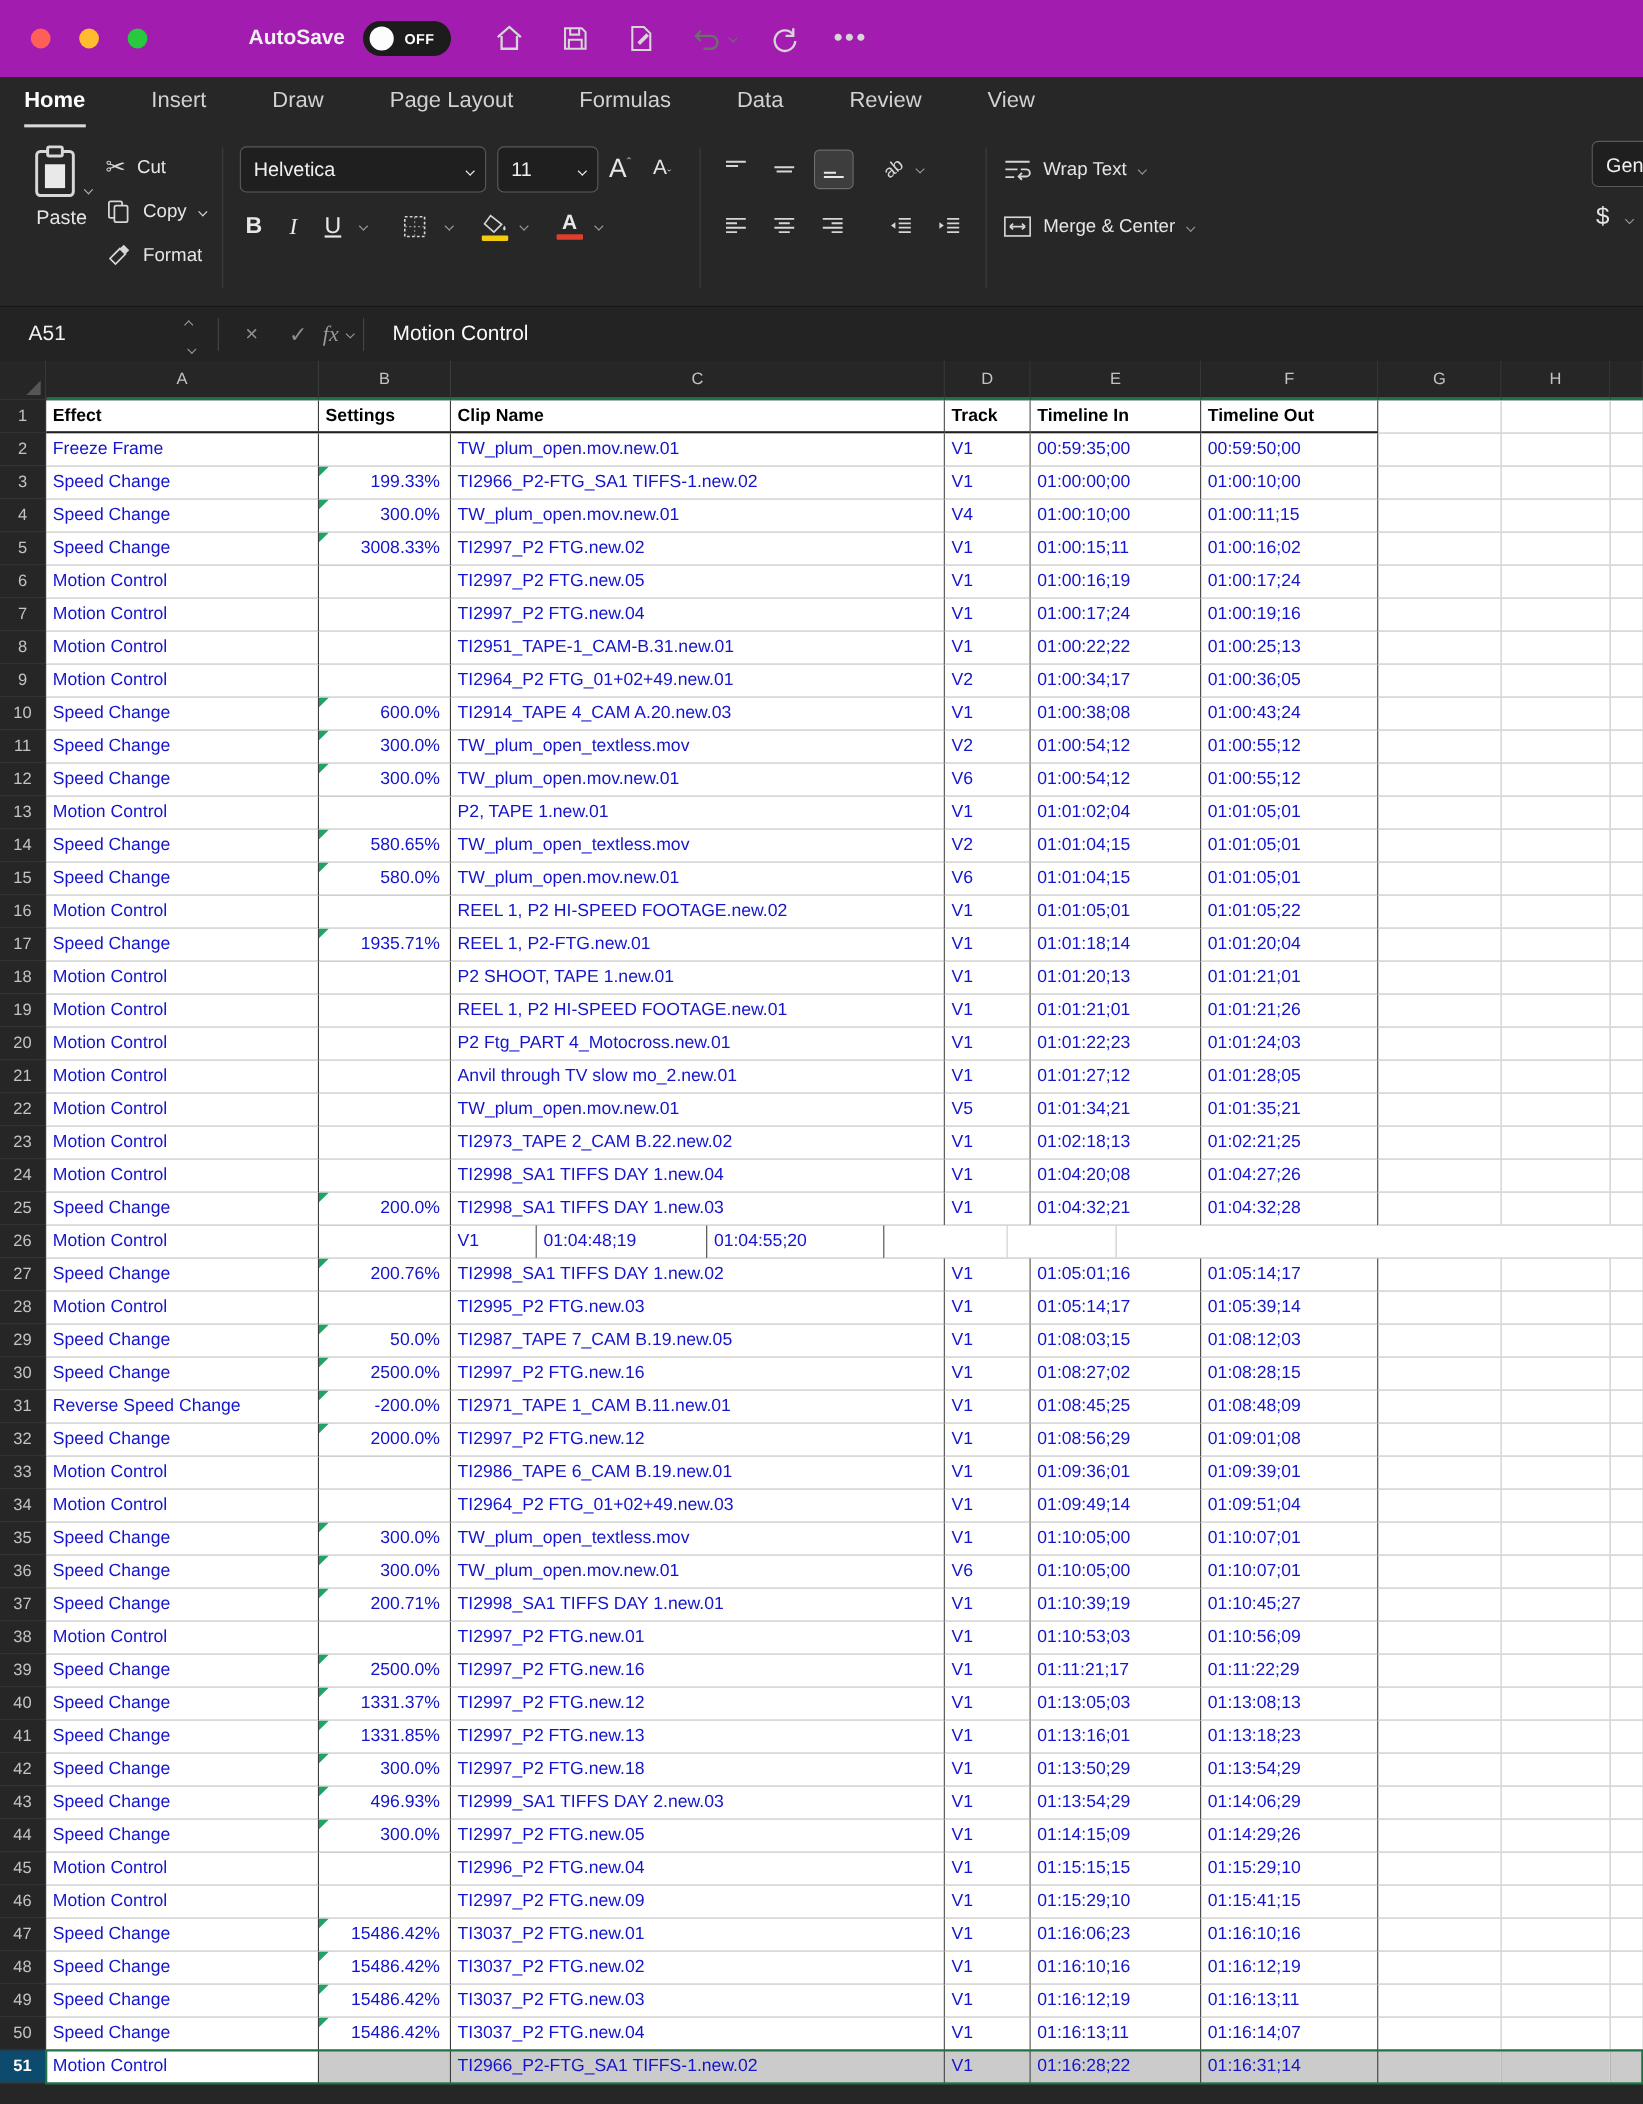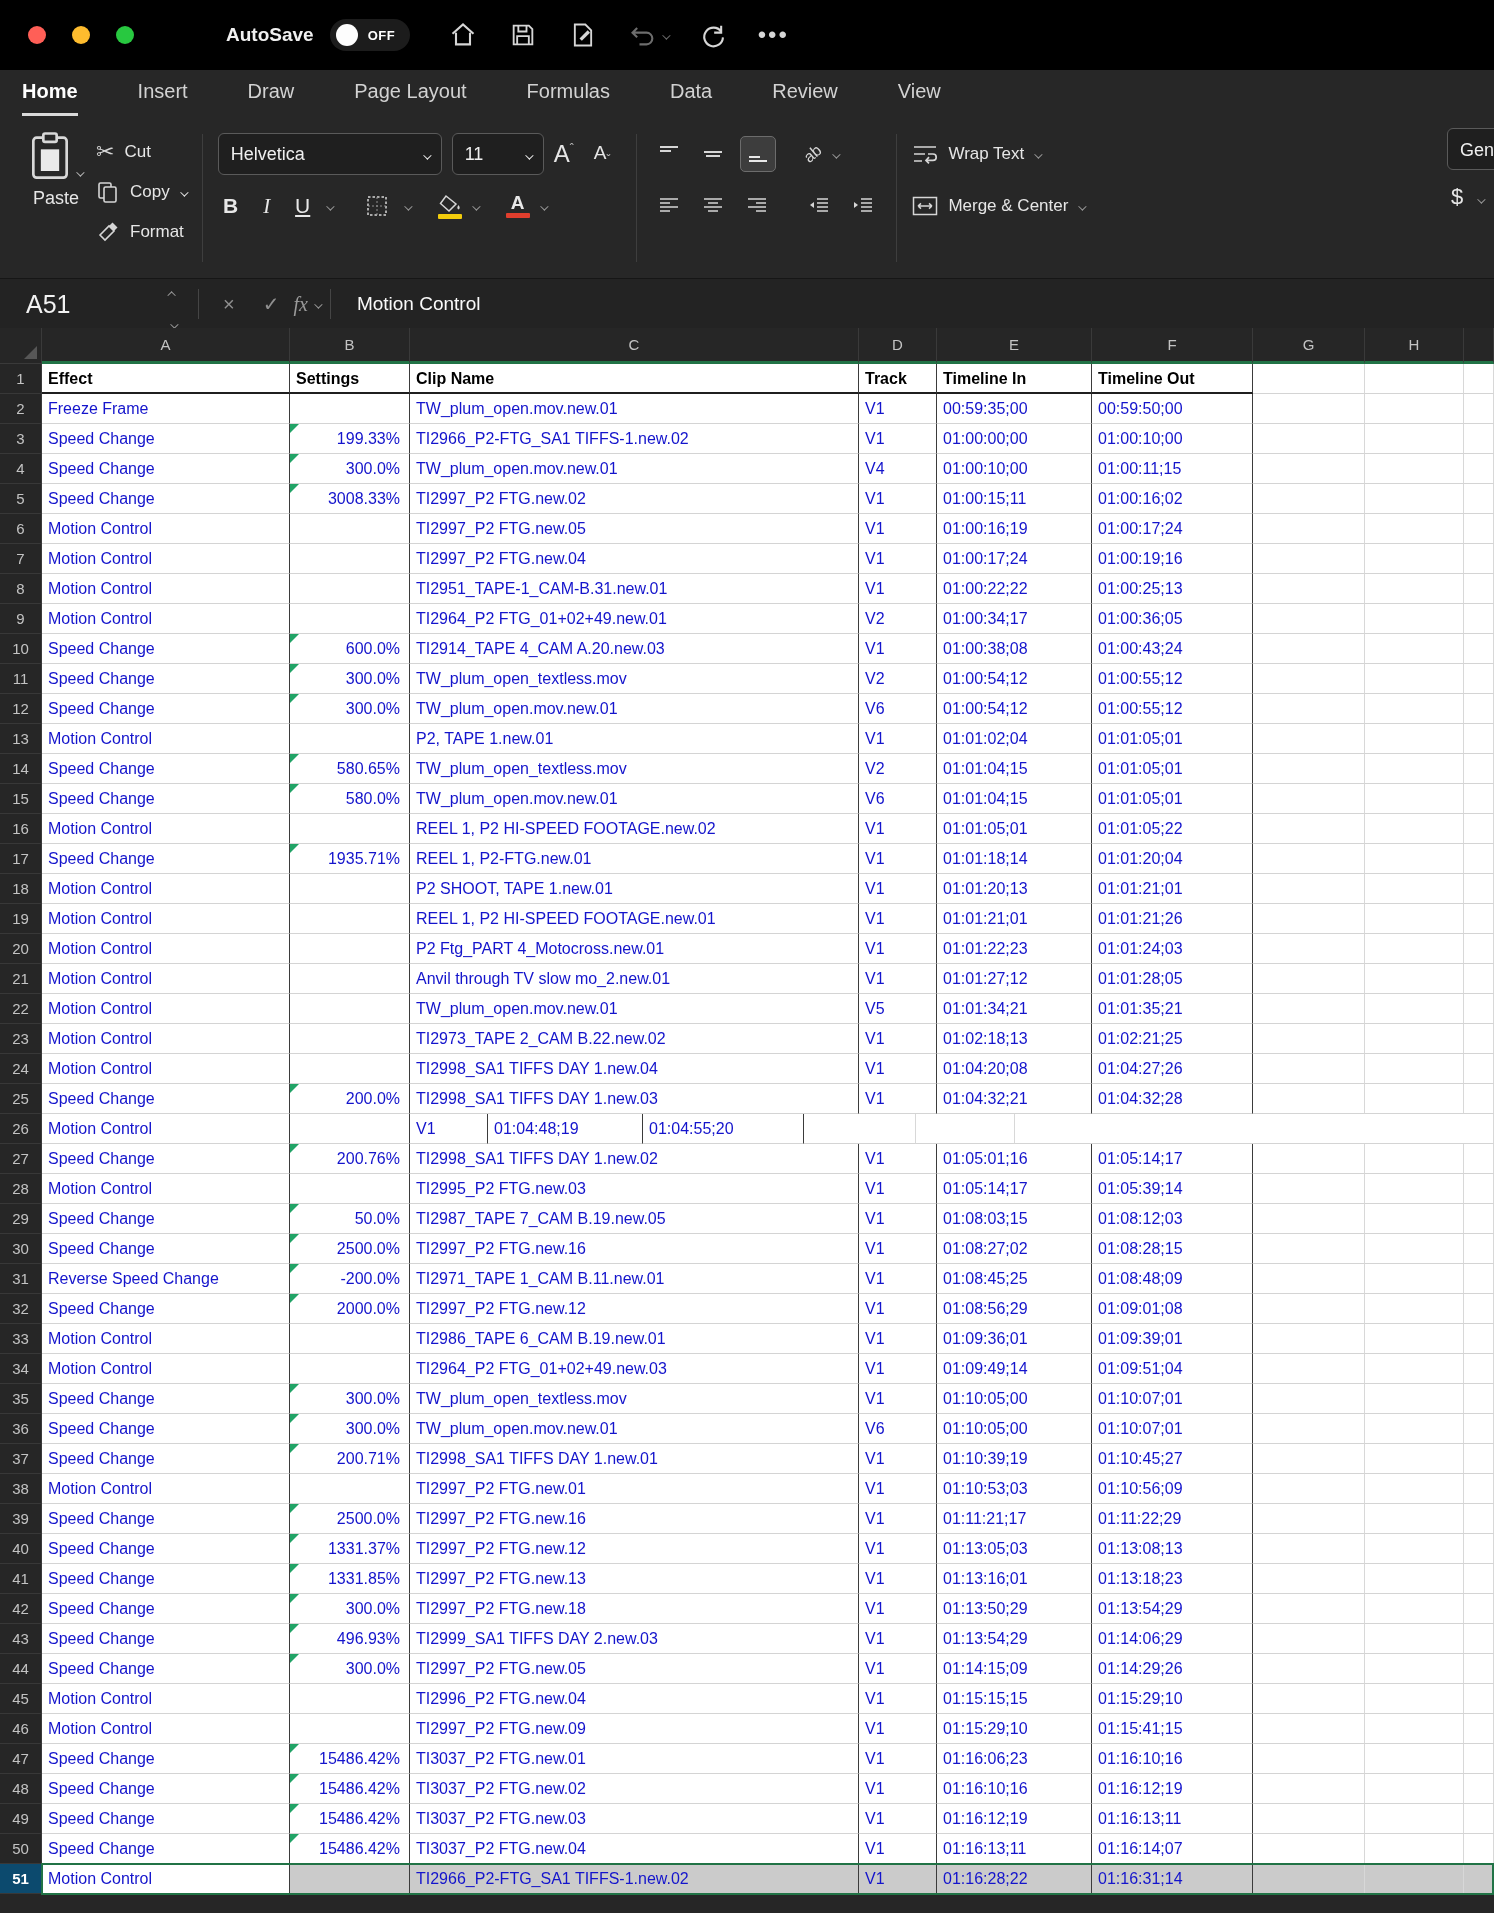--- a/index.html
+++ b/index.html
@@ -1,19 +1,19 @@
 <!DOCTYPE html>
 <html style="--selection-green: #217346; --data-text: #1414CC; --flag-green: #21A366; --fill-yellow: #F2CC0C; --font-red: #E03E2D;"><head>
 <meta charset="utf-8">
 <style>
   html,body{margin:0;padding:0;}
   body{width:1494px;height:1913px;overflow:hidden;position:relative;background:#272727;
        font-family:"Liberation Sans",sans-serif;-webkit-font-smoothing:antialiased;}
   
-  .titlebar{height:70px;display:flex;align-items:center;background:#000000;}
+  .titlebar{height:70px;display:flex;align-items:center;background:#a21caf;}
   .light{width:18px;height:18px;border-radius:50%;margin-right:26px;}
   .light.red{background:#ff5f57;margin-left:28px;}
   .light.yellow{background:#febc2e;}
   .light.green{background:#28c840;}
   .autosave-label{color:#f0f0f0;font-size:19px;font-weight:bold;margin-left:66px;}
   .toggle{margin-left:16px;width:80px;height:32px;border-radius:16px;background:#1c1c1c;
           display:flex;align-items:center;padding:0 6px;box-sizing:border-box;}
   .knob{width:22px;height:22px;border-radius:50%;background:#fdfdfd;}
   .toggle-state{color:#fff;font-size:13px;font-weight:bold;margin-left:10px;letter-spacing:.5px;}
   .tb-icons{display:flex;align-items:center;margin-left:38px;gap:30px;color:#d6d6d6;}
@@ -65,21 +65,21 @@
   .wrap-row{display:flex;align-items:center;gap:10px;height:52px;color:#e6e6e6;font-size:17px;white-space:nowrap;}
   .wrap-row svg{width:26px;height:22px;}
   .numfmt{position:absolute;left:1447px;top:12px;width:120px;}
   .numfmt .gen{background:#1f1f1f;border:1px solid #5a5a5a;border-radius:6px;height:42px;line-height:42px;
                padding-left:12px;color:#f0f0f0;font-size:18px;width:200px;box-sizing:border-box;}
   .numfmt .cur{margin-top:14px;color:#e6e6e6;font-size:22px;display:flex;gap:14px;align-items:center;padding-left:4px;}
   
   .formulabar{height:50px;background:#232323;border-top:1px solid #161616;border-bottom:1px solid #161616;
               display:flex;align-items:center;color:#e8e8e8;}
   .namebox{width:150px;display:flex;align-items:center;justify-content:space-between;padding:0 12px 0 26px;
-           font-size:25px;color:#f2f2f2;}
+           font-size:19px;color:#f2f2f2;}
   .stepper{display:flex;flex-direction:column;gap:3px;color:#9a9a9a;}
   .stepper .chev.up::before{transform:rotate(-135deg) translateY(-2px);}
   .fb-divider{width:1px;height:30px;background:#454545;margin:0 10px;}
   .fb-sym{color:#8f8f8f;font-size:20px;margin:0 14px;}
   .fb-fx{font-family:"Liberation Serif",serif;font-style:italic;font-size:20px;color:#9a9a9a;margin-right:6px;}
   .fb-content{font-size:19px;color:#fafafa;margin-left:16px;}
   
   .sheet{position:absolute;top:328px;left:0;width:1494px;height:1585px;background:#262626;}
   .colhdr-row{display:flex;height:36px;}
   .corner{width:42px;background:#262626;border-right:1px solid #3a3a3a;border-bottom:1px solid #3a3a3a;position:relative;box-sizing:border-box;}

